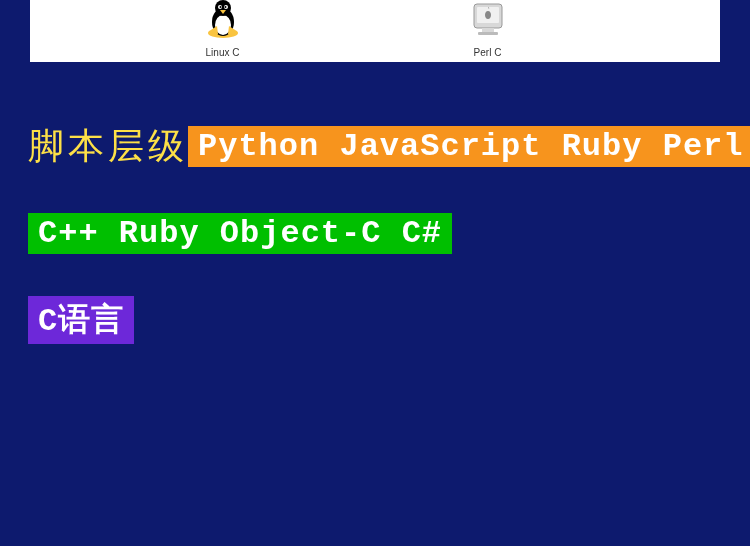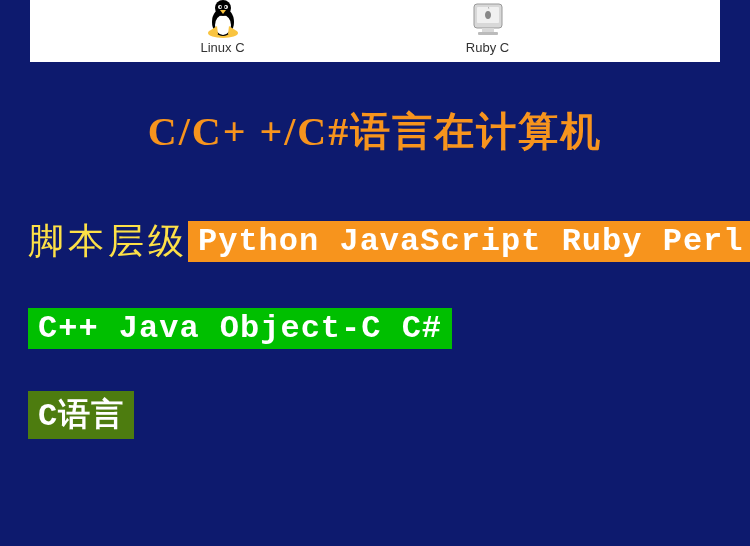--- a/index.html
+++ b/index.html
@@ -42,22 +42,22 @@
       top: -5px;
     }
     .os-icon {
       width: 45px;
       height: 45px;
       display: flex;
       align-items: center;
       justify-content: center;
     }
     .os-label {
-      margin-top: 0;
-      font-size: 13px;
+      margin-top: 7px;
+      font-size: 10px;
     }
     .heading {
       text-align: center;
       color: #f7941d;
       font-size: 40px;
       font-weight: bold;
       margin-top: 45px;
       line-height: 1.25;
       letter-spacing: 2px;
       font-family: "SimSun", serif;
@@ -87,21 +87,21 @@
       white-space: nowrap;
       letter-spacing: 1px;
     }
     .layer-value-orange {
       background-color: #f7941d;
     }
     .layer-value-green {
       background-color: #00bf00;
     }
     .layer-value-purple {
-      background-color: #4d7c0f;
+      background-color: #6d28d9;
     }
   </style>
 </head>
 <body>
 
 <div class="top-banner">
   <div class="os-item os-item-linux">
     <div class="os-icon">
       <svg width="44" height="44" viewBox="0 0 44 44">
         <ellipse cx="22" cy="37" rx="15" ry="5" fill="#f9c440"></ellipse>
@@ -122,32 +122,31 @@
   <div class="os-item os-item-unix">
     <div class="os-icon">
       <svg width="44" height="44" viewBox="0 0 44 44">
         <rect x="8" y="8" width="28" height="24" rx="3" fill="#d8d8d8" stroke="#999" stroke-width="1"></rect>
         <rect x="11" y="11" width="22" height="16" rx="1" fill="#f0f0f0"></rect>
         <rect x="16" y="32" width="12" height="4" fill="#d8d8d8"></rect>
         <rect x="12" y="36" width="20" height="3" rx="1" fill="#bbb"></rect>
         <path d="M 22 15 C 20 15 19 17 19 19 C 19 21 20 23 22 23 C 24 23 25 21 25 19 C 25 17 24 15 22 15 M 23 13 C 23.5 12 23 11 22 11 C 22.5 12 22.5 12.5 23 13" fill="#888"></path>
       </svg>
     </div>
-    <div class="os-label">Ruby C</div>
+    <div class="os-label">Perl C</div>
   </div>
 </div>
 
 <div class="heading">
-  <div>C/C+ +/C#语言在计算机</div>
 </div>
 
 <div class="layers">
   <div class="layer-row">
     <span class="layer-label">脚本层级</span>
     <span class="layer-value layer-value-orange">Python JavaScript Ruby Perl</span>
   </div>
   <div class="layer-row">
-    <span class="layer-value layer-value-green">C++ Java Object-C C#</span>
+    <span class="layer-value layer-value-green">C++ Ruby Object-C C#</span>
   </div>
   <div class="layer-row">
     <span class="layer-value layer-value-purple">C语言</span>
   </div>
 </div>
 
 </body></html>

